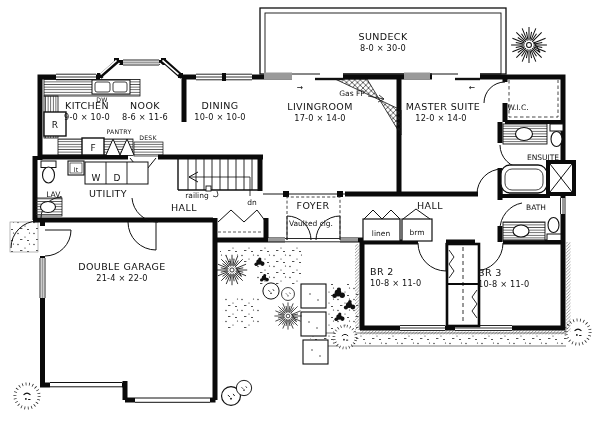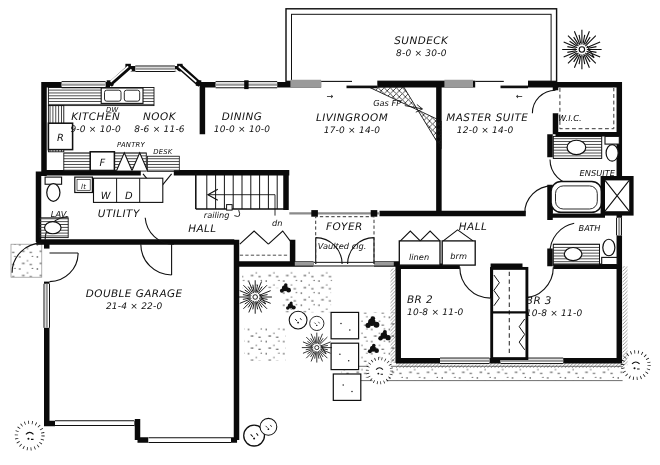--- a/index.html
+++ b/index.html
@@ -1,16 +1,16 @@
 <!DOCTYPE html>
 <html><head>
 <meta charset="utf-8">
 <style>
   html,body{margin:0;padding:0;background:#fff;}
-  #stage{position:relative;width:600px;height:419px;background:#ffffff;overflow:hidden;font-style:italic;}
+  #stage{position:relative;width:600px;height:419px;background:#ffffff;overflow:hidden;}
   svg{display:block;}
   text{font-family:"DejaVu Sans","Liberation Sans",sans-serif;fill:#101010;}
   .room{font-size:9.5px;letter-spacing:.4px;}
   .dims{font-size:8.2px;letter-spacing:.2px;}
   .small{font-size:6.2px;letter-spacing:.2px;}
   .tiny{font-size:7.5px;}
   .fixletter{font-size:9px;}
 </style>
 </head>
 <body>

